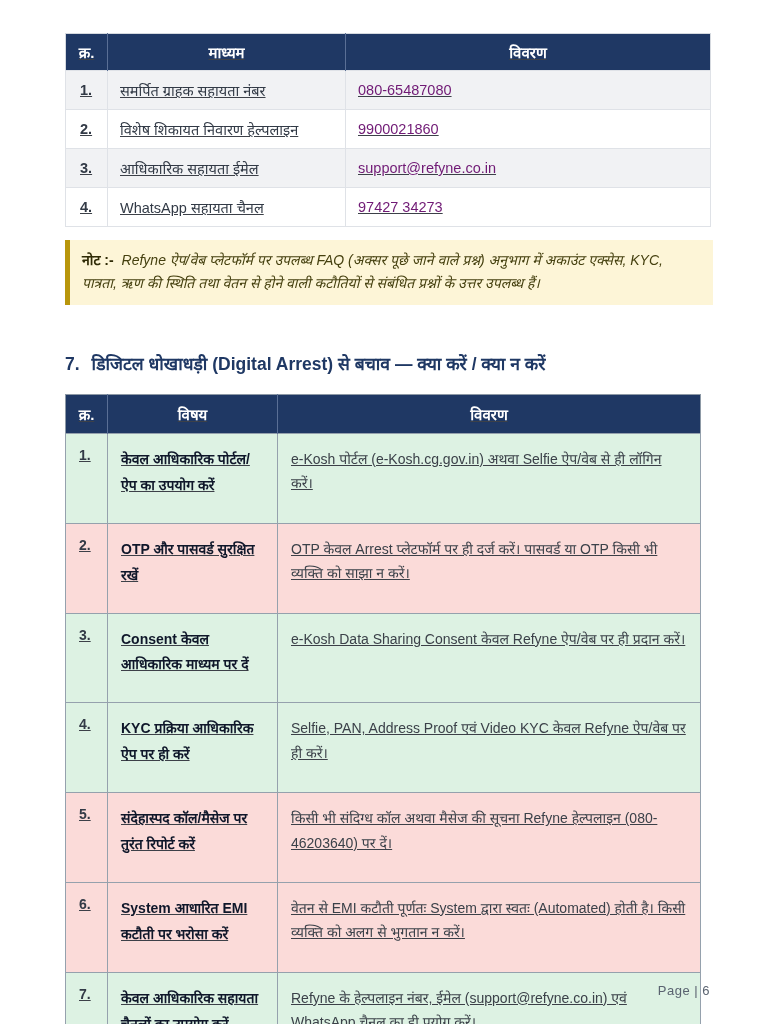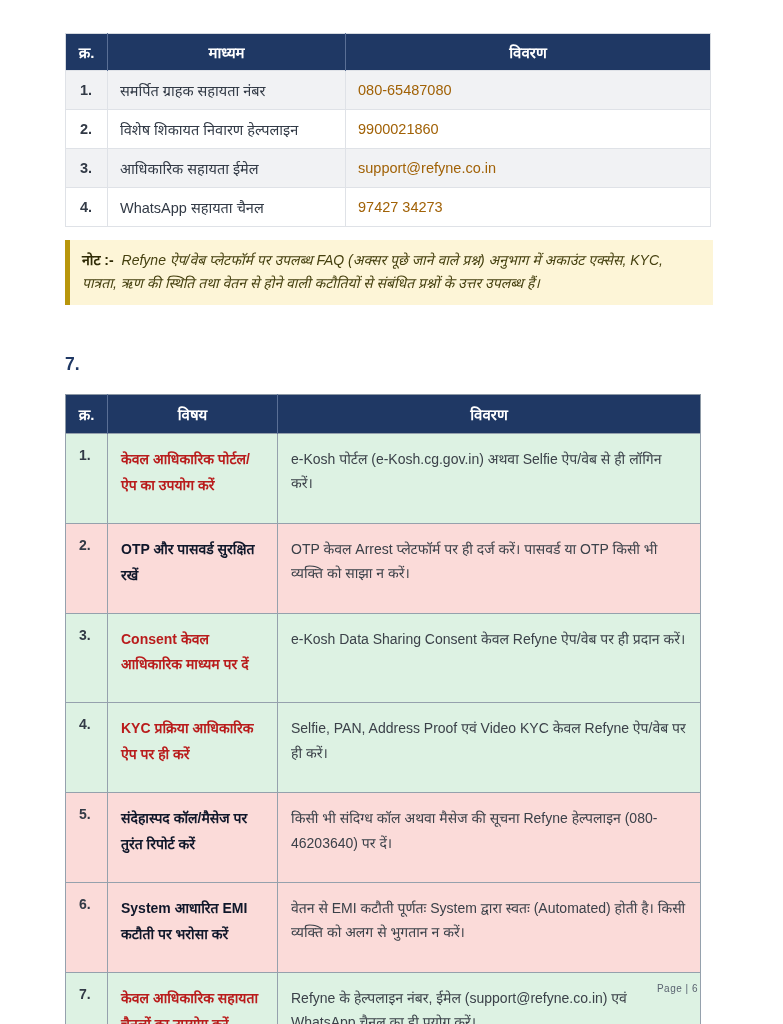--- a/index.html
+++ b/index.html
@@ -12,21 +12,21 @@
     color: #3c4048;
     overflow: hidden;
   }
   .page {
     position: absolute;
     inset: 0;
     padding: 33px 65px 0 65px;
   }
 
   
-  table { border-collapse: collapse; }
+  table { border-collapse: collapse; text-decoration: underline; }
   th, td { vertical-align: middle; }
 
   
   .contact-table {
     width: 646px;
     table-layout: fixed;
     border: 1px solid #d5d9df;
   }
   .contact-table thead th {
     background: #1f3864;
@@ -43,21 +43,21 @@
     font-size: 14.5px;
     border: 1px solid #dfe2e7;
     padding: 4px 12px;
     color: #323a46;
   }
   .contact-table tbody tr:nth-child(odd) { background: #f1f2f4; }
   .contact-table tbody tr:nth-child(even) { background: #ffffff; }
   .contact-table .col-sno   { width: 42px; }
   .contact-table .col-med   { width: 238px; }
   .contact-table td.cell-sno { text-align: left; font-weight: bold; padding-left: 14px; }
-  .contact-table td.cell-detail { color: #a16207; }
+  .contact-table td.cell-detail { color: #701a75; }
 
   
   .note-box {
     margin-top: 13px;
     width: 648px;
     background: #fdf5d7;
     border-left: 5px solid #b8960c;
     padding: 9px 14px 10px 12px;
     font-size: 14px;
     line-height: 1.65;
@@ -113,31 +113,31 @@
     font-weight: bold;
     line-height: 1.85;
     padding-top: 13px;
   }
   .dos-table td.cell-detail {
     color: #3b4149;
     line-height: 1.75;
     padding-top: 13px;
   }
   .dos-table tr.row-do   { background: #ddf2e3; }
-  .dos-table tr.row-do td.cell-topic { color: #b91c1c; }
+  .dos-table tr.row-do td.cell-topic { color: #0f172a; }
   .dos-table tr.row-dont { background: #fbdbd9; }
   .dos-table tr.row-dont td.cell-topic { color: #0f172a; }
   .dos-table tbody td.pad-tall { padding-top: 13px; padding-bottom: 24px; }
 
   
   .page-footer {
     position: absolute;
-    right: 85px;
+    right: 73px;
     top: 983px;
-    font-size: 10px;
+    font-size: 13px;
     color: #5a6370;
     letter-spacing: 0.5px;
   }
 </style>
 </head>
 <body>
 
 <div class="page">
 
   <table class="contact-table">
@@ -180,20 +180,21 @@
   </tbody>
   </table>
 
   <div class="note-box">
     <span class="note-label">नोट :-</span>
     <span>Refyne ऐप/वेब प्लेटफॉर्म पर उपलब्ध FAQ (अक्सर पूछे जाने वाले प्रश्न) अनुभाग में अकाउंट एक्सेस, KYC, पात्रता, ऋण की स्थिति तथा वेतन से होने वाली कटौतियों से संबंधित प्रश्नों के उत्तर उपलब्ध हैं।</span>
   </div>
 
   <div class="section-heading">
     <span>7.</span>
+    <span>डिजिटल धोखाधड़ी (Digital Arrest) से बचाव — क्या करें / क्या न करें</span>
   </div>
 
   <table class="dos-table">
     <colgroup>
       <col class="col-sno">
         <col class="col-topic">
         <col>
     </colgroup>
     <thead>
       <tr>

